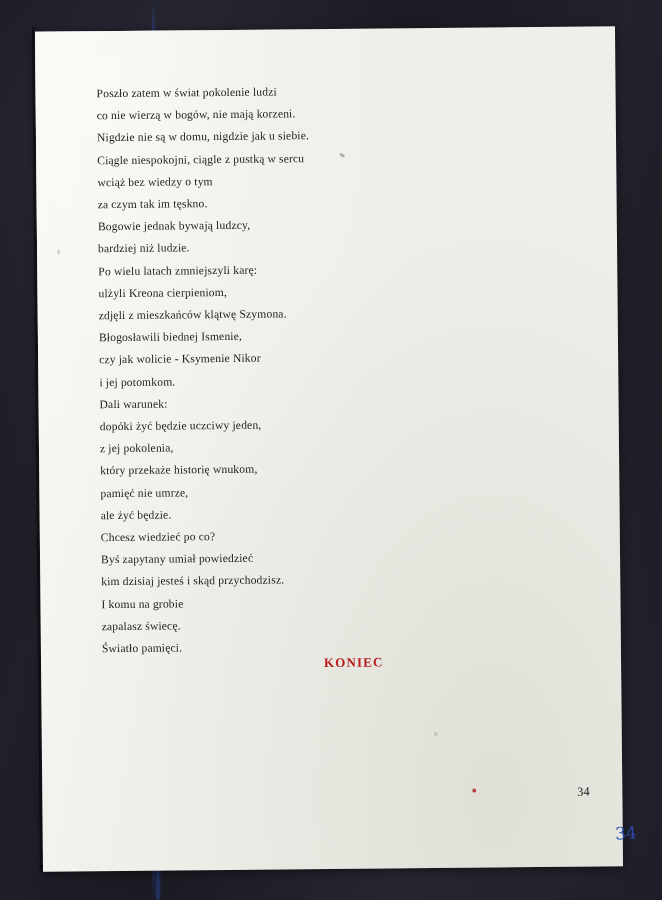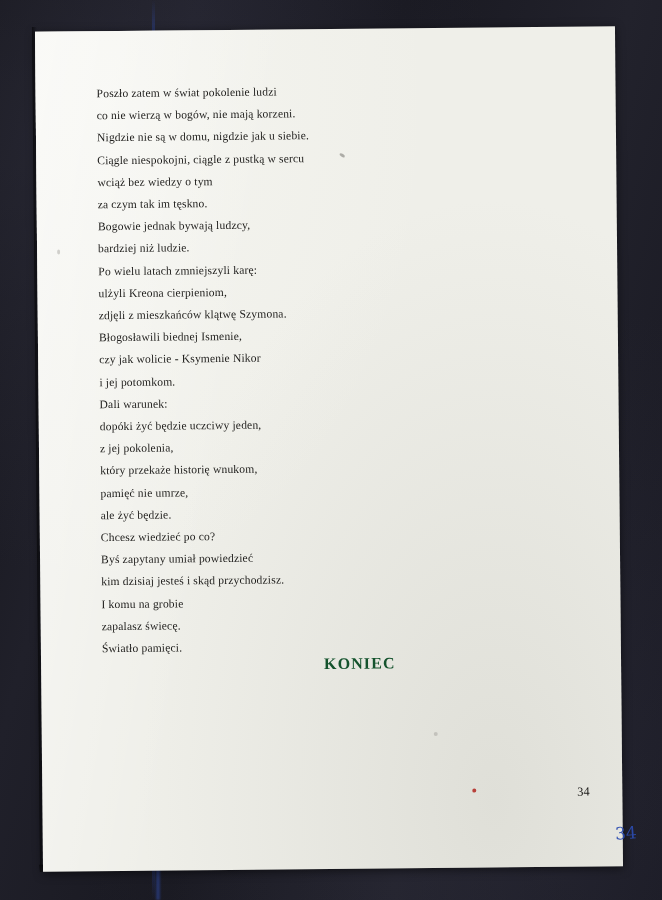--- a/index.html
+++ b/index.html
@@ -94,24 +94,24 @@
     line-height: 22.2px;
     color: #1d1c1a;
     letter-spacing: 0.15px;
     white-space: pre;
   }
 
   #end-mark {
     position: absolute;
     left: 283px;
     top: 626px;
-    font-size: 16px;
+    font-size: 13px;
     font-weight: bold;
     letter-spacing: 1.1px;
-    color: #14532d;
+    color: #b91c1c;
   }
 
   #page-number {
     position: absolute;
     left: 535px;
     top: 758px;
     font-size: 12.4px;
     color: #1d1c1a;
   }
 

